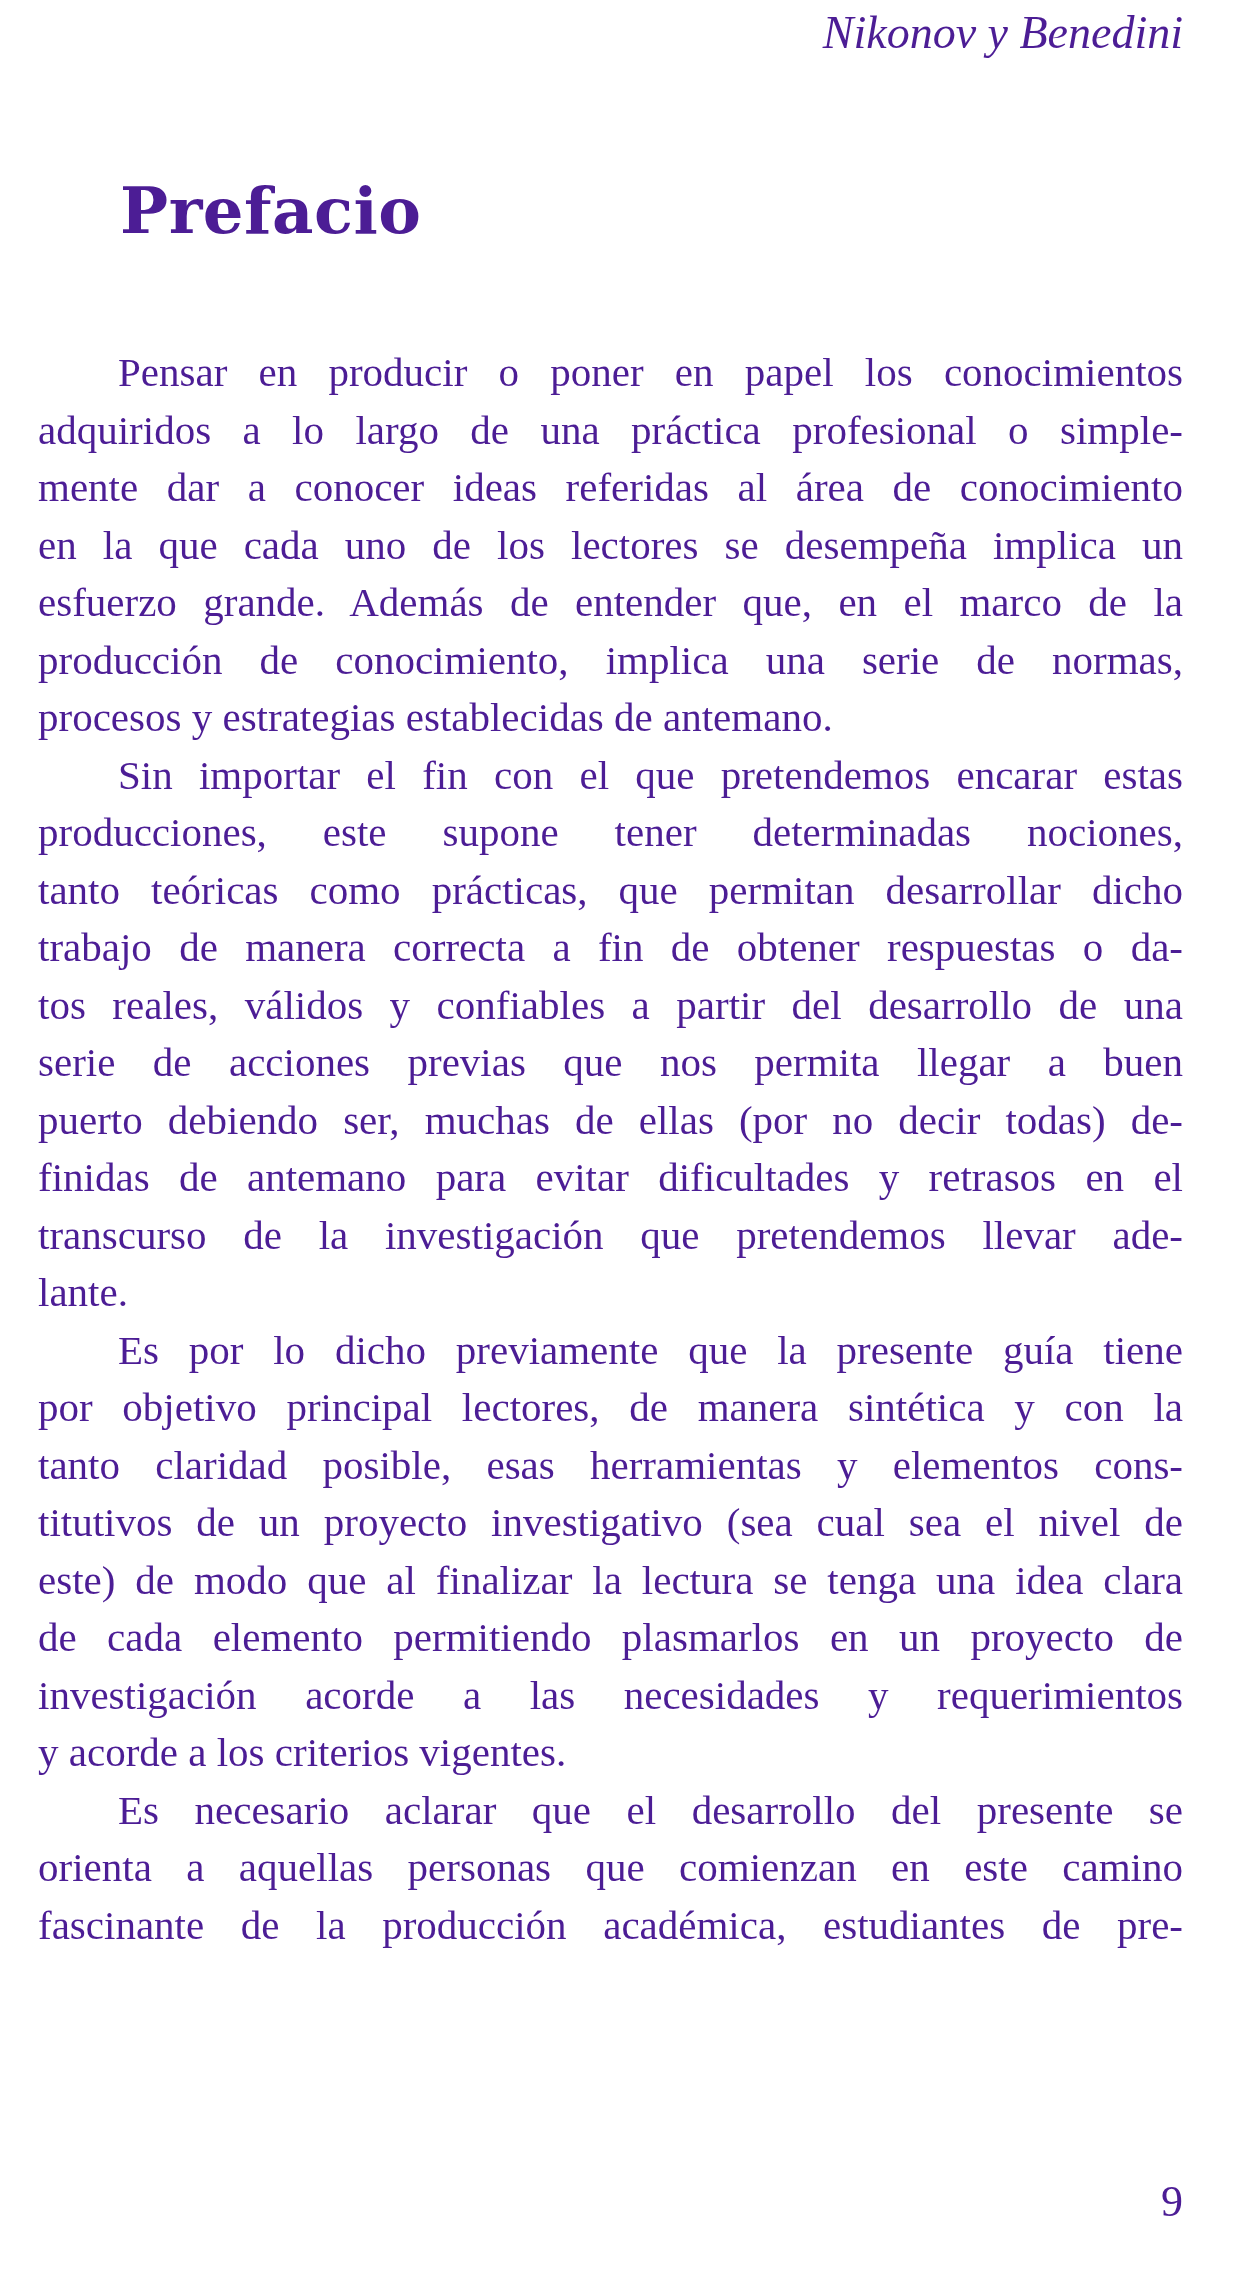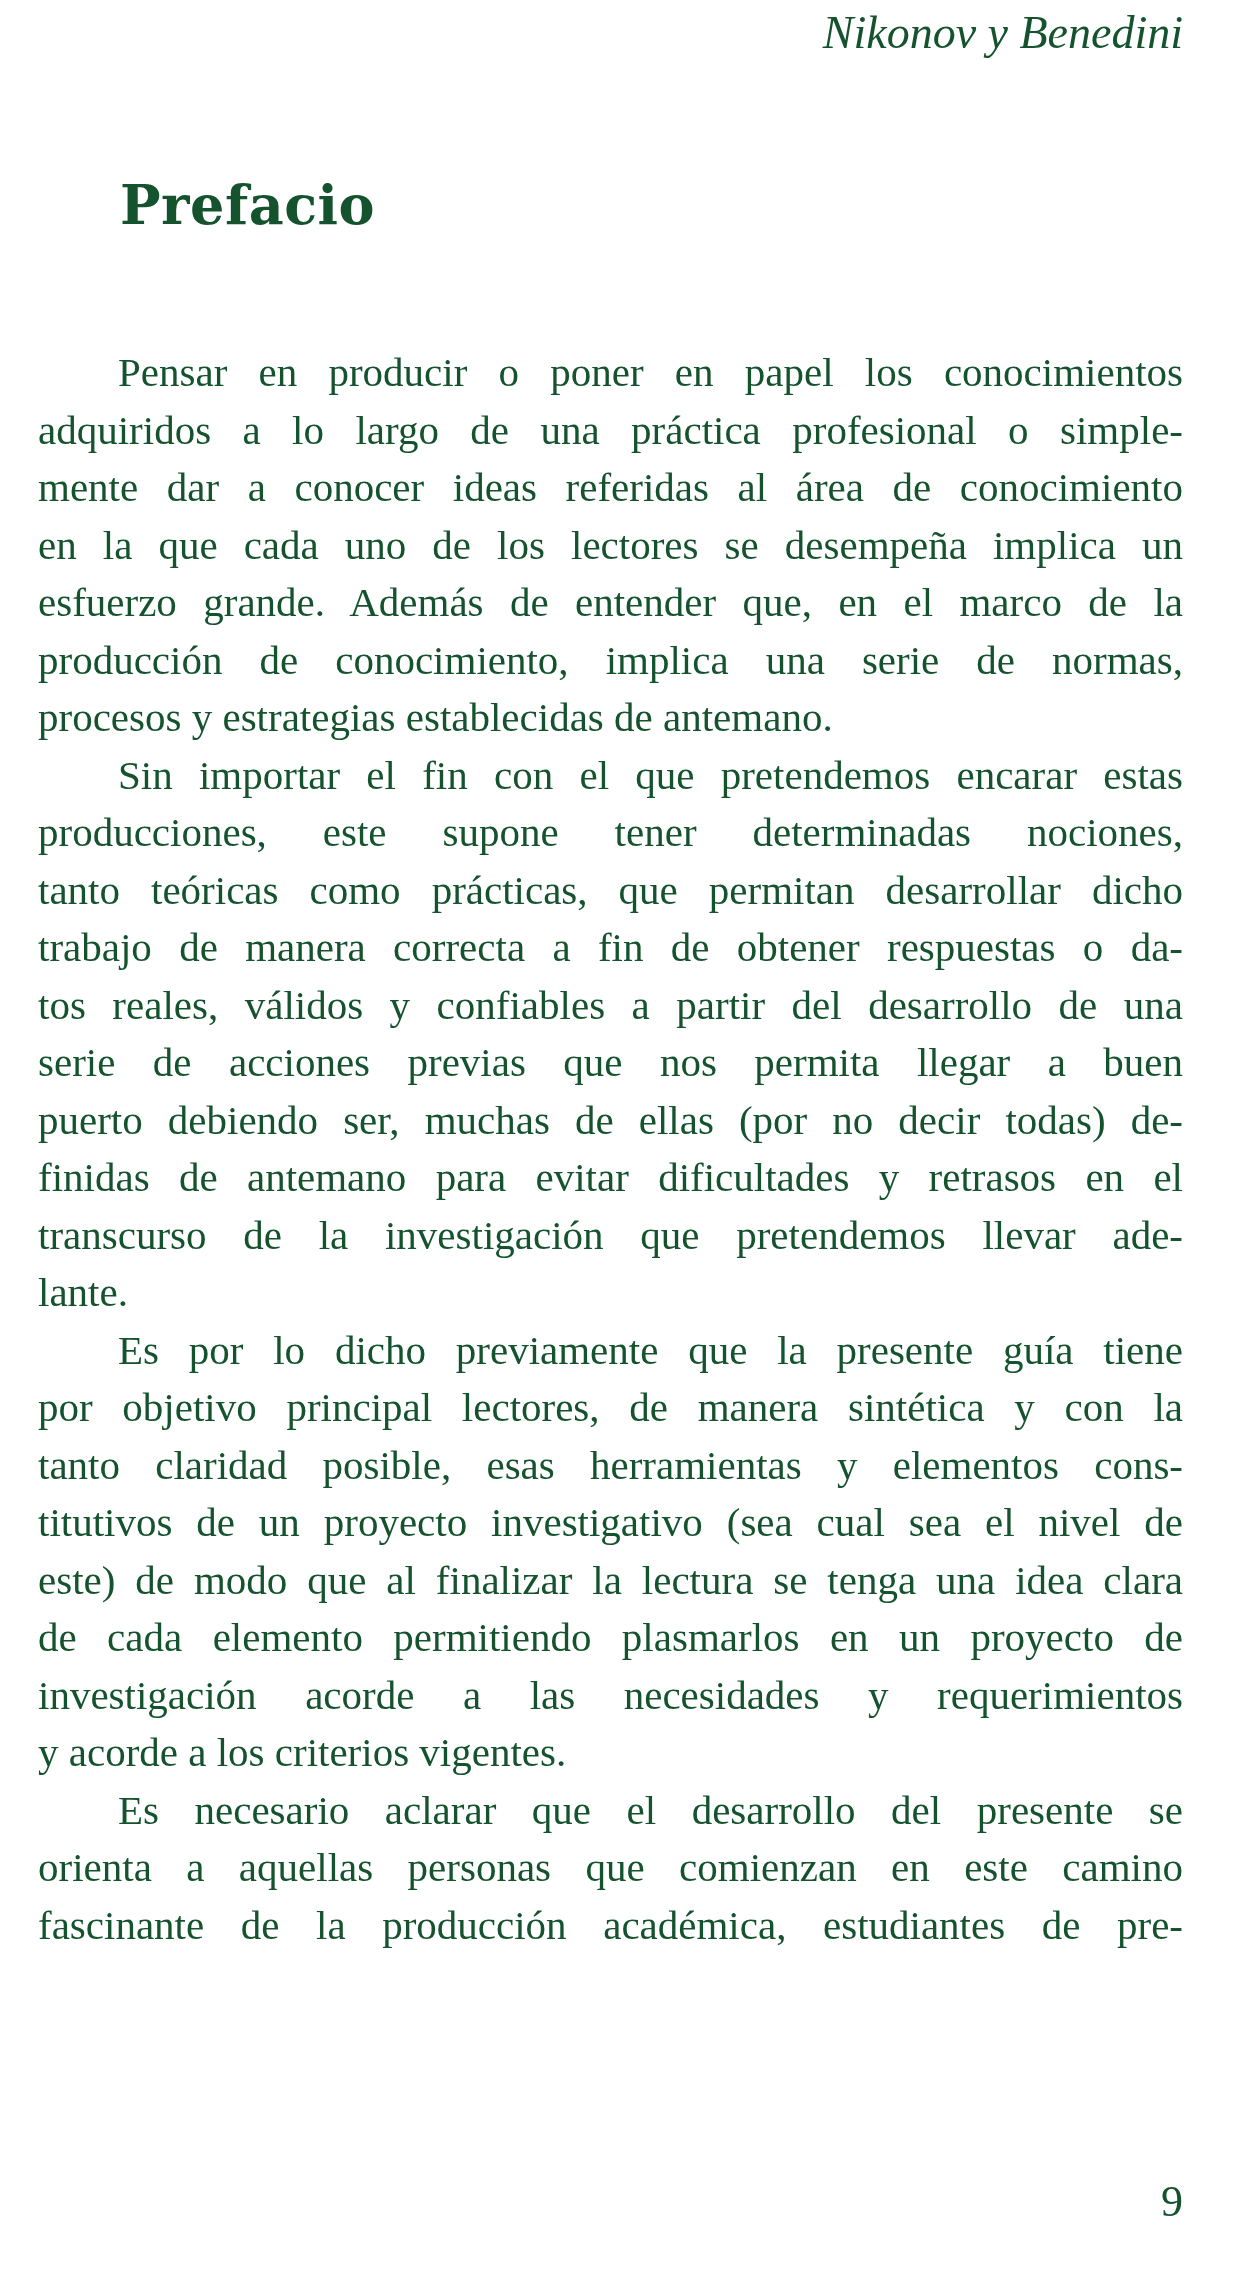--- a/index.html
+++ b/index.html
@@ -4,21 +4,21 @@
 <style>
   html, body {
     margin: 0;
     padding: 0;
   }
   .page {
     position: relative;
     width: 1250px;
     height: 2296px;
     background: #ffffff;
-    color: #14532d;
+    color: #4c1d95;
     font-family: "Liberation Serif", "DejaVu Serif", serif;
     overflow: hidden;
   }
   .running-header {
     position: absolute;
     top: 8px;
     left: 38px;
     right: 67px;
     text-align: right;
     font-style: italic;
@@ -26,21 +26,21 @@
     line-height: 1.1;
     white-space: nowrap;
   }
   .chapter-heading {
     position: absolute;
     top: 176px;
     left: 120px;
     margin: 0;
     font-family: "DejaVu Serif", "Liberation Serif", serif;
     font-weight: bold;
-    font-size: 54px;
+    font-size: 64px;
     line-height: 1.1;
     letter-spacing: 0.5px;
   }
   .body-text {
     position: absolute;
     top: 344px;
     left: 38px;
     width: 1145px;
   }
   .text-line {

